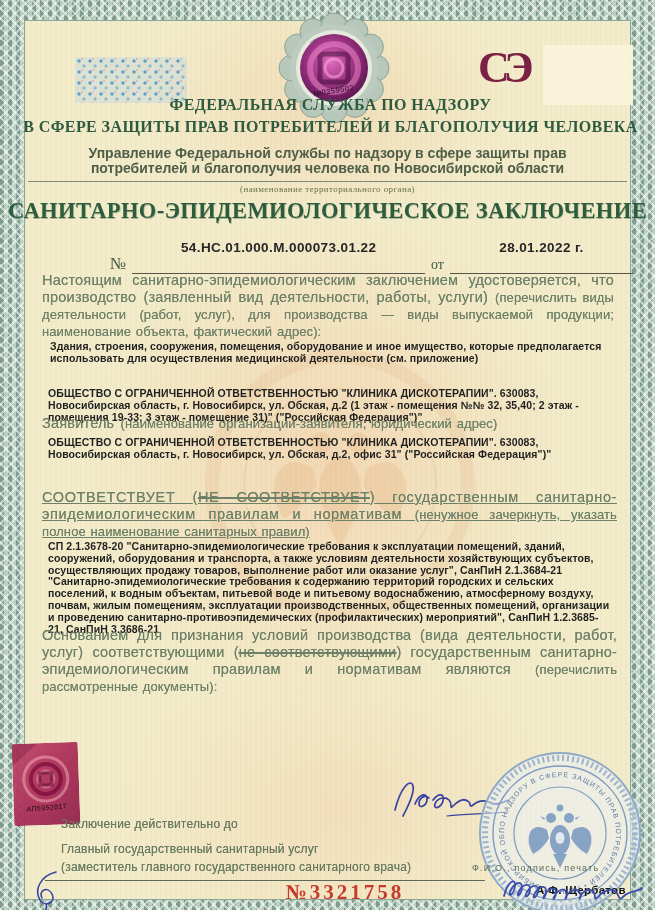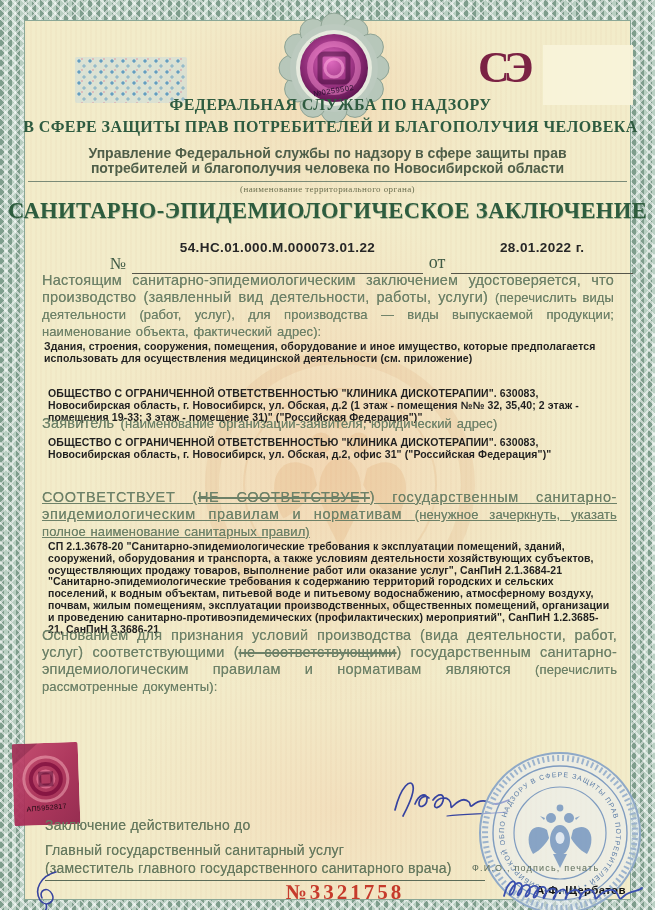--- a/index.html
+++ b/index.html
@@ -23,28 +23,28 @@
   }
   .abs{position:absolute;}
   .ctr{left:0;right:0;text-align:center;}
   .hdr{font-family:"Liberation Serif",serif;font-weight:bold;color:#2e5b40;font-size:16px;letter-spacing:.4px;margin-left:6px;}
   .sub{font-size:14px;font-weight:bold;color:#4f5e49;line-height:15px;}
   .cap{font-family:"Liberation Serif",serif;font-size:9px;color:#6b6f50;letter-spacing:.4px;}
   .title{font-family:"Liberation Serif",serif;font-weight:bold;font-size:22.5px;color:#2d5c3e;
          letter-spacing:.4px;text-shadow:.6px .6px 0 rgba(45,92,62,.35);}
   .numrow{display:flex;align-items:flex-end;font-size:13.5px;color:#262626;}
   .nosym{font-family:"Liberation Serif",serif;font-size:17px;color:#3f5a45;padding-right:6px;}
-  .otsym{font-family:"Liberation Serif",serif;font-size:18px;color:#3f5a45;padding:0 6px 1px;}
+  .otsym{font-family:"Liberation Serif",serif;font-size:14px;color:#3f5a45;padding:0 6px 1px;}
   .uline{border-bottom:1.2px solid #55554a;text-align:center;font-weight:bold;letter-spacing:.4px;padding-bottom:18px;}
   .glg{font-size:14.5px;color:#6d8168;line-height:17px;text-align:justify;letter-spacing:.2px;word-spacing:2px;
        text-shadow:0 0 .4px rgba(109,129,104,.8);}
   .gsm{font-size:13px;letter-spacing:.1px;word-spacing:1px;}
   .strike{text-decoration:line-through;text-decoration-thickness:1.8px;}
   .filled{font-weight:bold;font-size:10.5px;line-height:11.8px;color:#1f1f1f;letter-spacing:.1px;}
-  .chief{font-size:14px;color:#66795f;letter-spacing:.2px;text-shadow:0 0 .4px rgba(102,121,95,.8);}
+  .chief{font-size:12px;color:#66795f;letter-spacing:.2px;text-shadow:0 0 .4px rgba(102,121,95,.8);margin-left:16px;}
   .redno{font-family:"Liberation Serif",serif;font-size:21px;color:#c63b2c;letter-spacing:3px;font-weight:bold;}
   .selogo{font-family:"Liberation Serif",serif;font-weight:bold;font-size:44px;color:#7b2244;letter-spacing:-6px;}
   .patch{background:rgba(248,243,217,.95);}
   .bluestamp{
     background:
       radial-gradient(circle 3px at 4px 4px, rgba(70,140,185,.8) 40%, rgba(120,175,210,.45) 60%, rgba(0,0,0,0) 72%),
       radial-gradient(circle 3px at 9px 9px, rgba(90,155,195,.55) 40%, rgba(0,0,0,0) 70%),
       radial-gradient(circle 2px at 7px 2px, rgba(220,120,140,.35) 40%, rgba(0,0,0,0) 70%),
       rgba(185,212,228,.38);
     background-size:11px 11px;border-radius:2px;
@@ -123,21 +123,21 @@
   <div class="abs numrow" style="left:110px;right:22px;top:240px;">
     <span class="nosym">№</span>
     <span class="uline" style="flex:1.6;">54.НС.01.000.М.000073.01.22</span>
     <span class="otsym">от</span>
     <span class="uline" style="flex:1;">28.01.2022 г.</span>
   </div>
 
   <div class="abs glg" style="left:42px;top:272px;width:572px;">
     <span>Настоящим санитарно-эпидемиологическим заключением удостоверяется, что производство (заявленный вид деятельности, работы, услуги) </span><span class="gsm">(перечислить виды деятельности (работ, услуг), для производства — виды выпускаемой продукции; наименование объекта, фактический адрес):</span>
   </div>
-  <div class="abs filled" style="left:44px;top:341px;width:560px;">Здания, строения, сооружения, помещения, оборудование и иное имущество, которые предполагается использовать для осуществления медицинской деятельности (см. приложение)</div>
+  <div class="abs filled" style="left:50px;top:341px;width:560px;">Здания, строения, сооружения, помещения, оборудование и иное имущество, которые предполагается использовать для осуществления медицинской деятельности (см. приложение)</div>
 
   <div class="abs filled" style="left:48px;top:388px;width:570px;">ОБЩЕСТВО С ОГРАНИЧЕННОЙ ОТВЕТСТВЕННОСТЬЮ "КЛИНИКА ДИСКОТЕРАПИИ". 630083, Новосибирская область, г. Новосибирск, ул. Обская, д.2 (1 этаж - помещения №№ 32, 35,40; 2 этаж - помещения 19-33; 3 этаж - помещение 31)" ("Российская Федерация")"</div>
   <div class="abs glg" style="left:42px;top:415px;width:572px;">
     <span>Заявитель </span><span class="gsm">(наименование организации-заявителя, юридический адрес)</span>
   </div>
   <div class="abs filled" style="left:48px;top:437px;width:570px;">ОБЩЕСТВО С ОГРАНИЧЕННОЙ ОТВЕТСТВЕННОСТЬЮ "КЛИНИКА ДИСКОТЕРАПИИ". 630083, Новосибирская область, г. Новосибирск, ул. Обская, д.2, офис 31" ("Российская Федерация")"</div>
 
   <div class="abs glg" style="left:42px;top:489px;width:575px;letter-spacing:.6px;text-decoration:underline;">
     <span>СООТВЕТСТВУЕТ </span><span>(</span><span class="strike">НЕ СООТВЕТСТВУЕТ</span><span>) </span><span>государственным санитарно-эпидемиологическим правилам и нормативам </span><span class="gsm">(ненужное зачеркнуть, указать полное наименование санитарных правил)</span>
   </div>

